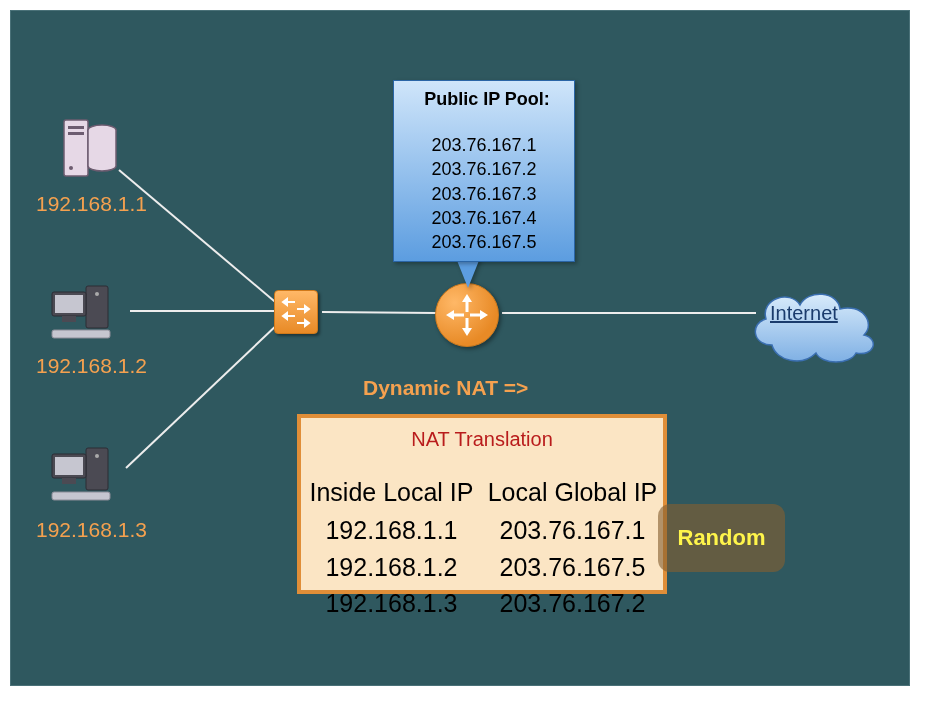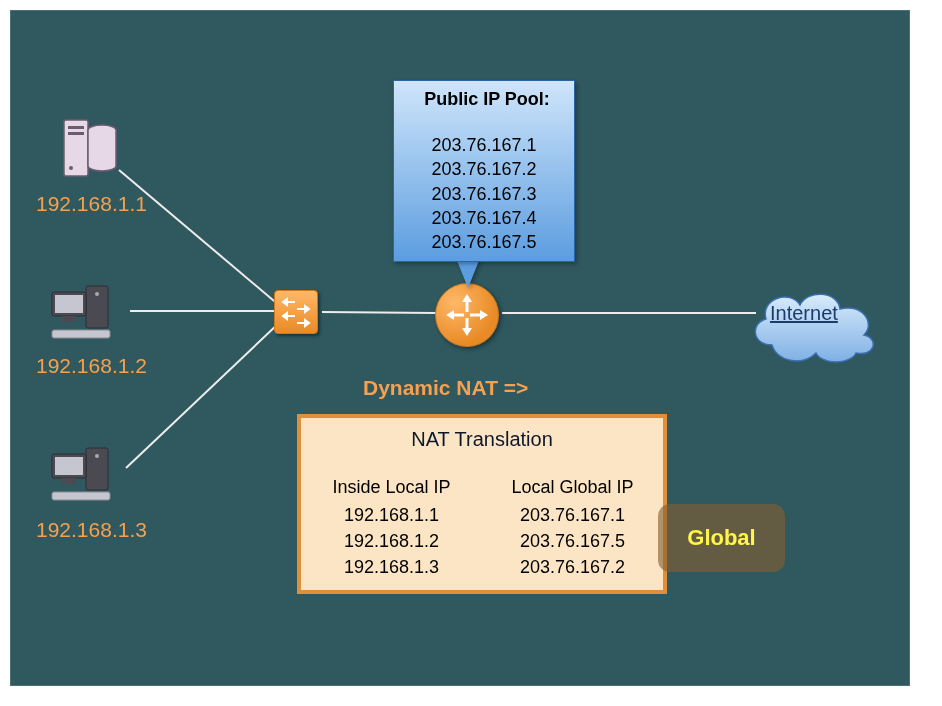--- a/index.html
+++ b/index.html
@@ -155,28 +155,28 @@
     background: #fbe5c4;
     border: 4px solid #e08e38;
     box-sizing: border-box;
   }
   .nat-title {
     position: absolute;
     left: 0; right: 0;
     top: 10px;
     text-align: center;
     font-size: 20px;
-    color: #0f172a;
+    color: #b91c1c;
   }
   .nat-cols {
     position: absolute;
     left: 0; right: 0;
     top: 56px;
     display: flex;
-    font-size: 18px;
+    font-size: 25px;
     color: #000;
   }
   .nat-col {
     flex: 1;
     text-align: center;
     line-height: 1.45;
   }
   .nat-col-header { margin-bottom: 2px; }
   .random-box {
     position: absolute;
@@ -309,15 +309,15 @@
       <div class="nat-col">
         <div class="nat-col-header">Local Global IP</div>
         <div>203.76.167.1</div>
         <div>203.76.167.5</div>
         <div>203.76.167.2</div>
       </div>
     </div>
   </div>
 
   <div class="random-box">
-    <span class="random-label">Global</span>
+    <span class="random-label">Random</span>
   </div>
 </div>
 
 </body></html>

